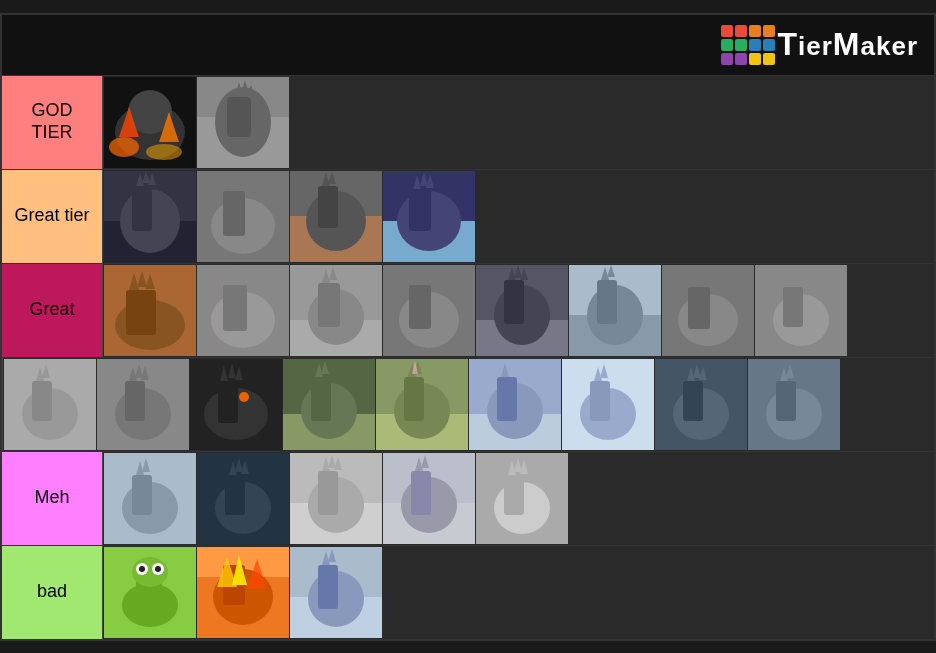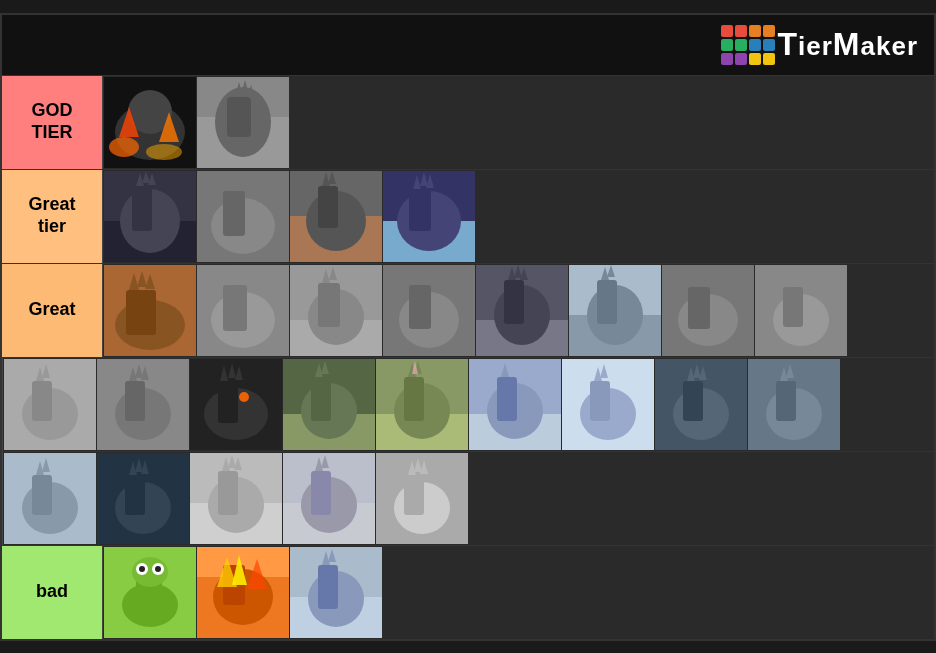--- a/index.html
+++ b/index.html
@@ -54,41 +54,41 @@
       border-top: 1px solid #333;
       min-height: 93px;
     }
     .tier-label {
       width: 100px;
       min-width: 100px;
       display: flex;
       align-items: center;
       justify-content: center;
       font-size: 18px;
-      font-weight: bold;
+      font-weight: normal;
       color: #000;
       text-align: center;
       padding: 12px;
       line-height: 1.2;
     }
     .tier-images {
       display: flex;
       flex-wrap: wrap;
       align-items: flex-start;
       flex: 1;
       background: #2a2a2a;
       border-left: 1px solid #444;
       gap: 1px;
       padding: 1px;
     }
 
     
     .tier-god { background: #ff7f7f; }
     .tier-best { background: #ffbf7f; }
-    .tier-great { background: #fdba74; }
+    .tier-great { background: #be185d; }
     .tier-prettygood { background: #ffff7f; }
     .tier-meh { background: #ff7fff; }
     .tier-bad { background: #a0e870; }
 
     
     .img-block {
       width: 92px;
       height: 91px;
       flex-shrink: 0;
       position: relative;
@@ -420,20 +420,21 @@
           <ellipse cx="46" cy="55" rx="28" ry="26" fill="#778899"></ellipse>
           <rect x="28" y="22" width="20" height="40" fill="#556677" rx="3"></rect>
           <polygon points="32,22 36,8 40,22" fill="#778899"></polygon>
           <polygon points="38,19 42,5 46,19" fill="#778899"></polygon>
         </svg>
       </div>
     </div>
   </div>
 
   <div class="tier-row">
+    <div class="tier-label tier-meh">Meh</div>
     <div class="tier-images">
       <div class="img-block meh1">
         <svg viewBox="0 0 92 91">
             <rect width="92" height="91" fill="#aabbcc"></rect>
           <ellipse cx="46" cy="55" rx="28" ry="26" fill="#8899aa"></ellipse>
           <rect x="28" y="22" width="20" height="40" fill="#778899" rx="3"></rect>
           <polygon points="32,22 36,8 40,22" fill="#8899aa"></polygon>
           <polygon points="38,19 42,5 46,19" fill="#8899aa"></polygon>
         </svg>
       </div>

